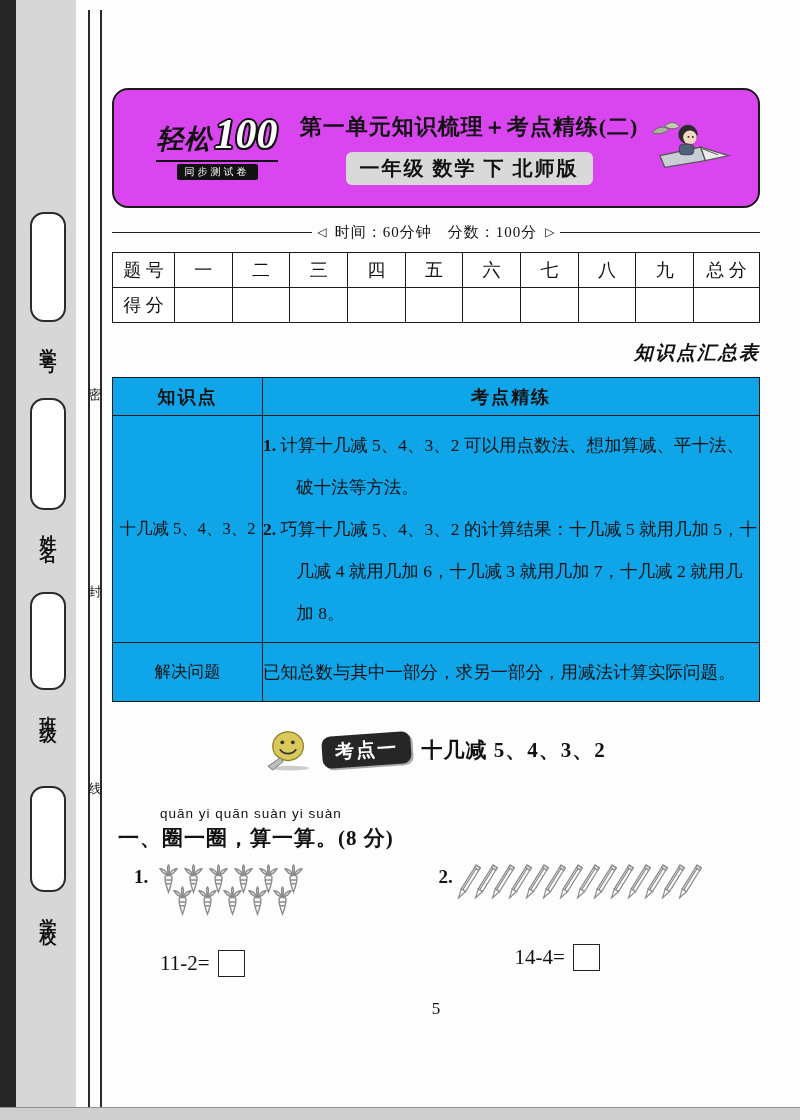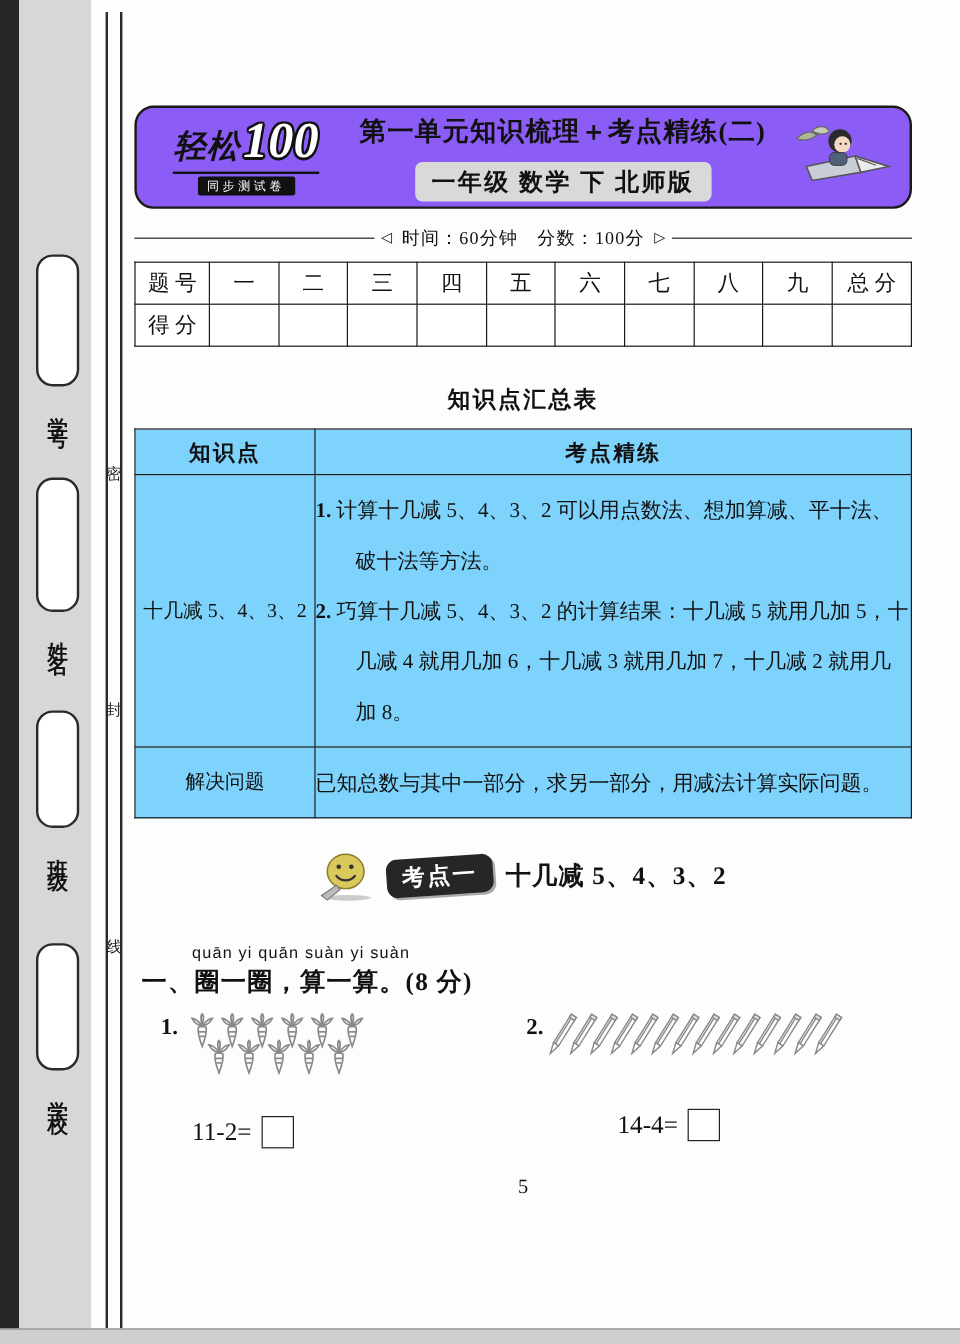--- a/index.html
+++ b/index.html
@@ -19,22 +19,22 @@
            letter-spacing:10px; margin-top:12px; display:inline-block; }
 
   
   .fold-line{ position:absolute; top:10px; height:1097px; width:1.5px; background:#2a2a2a; }
   .fl1{ left:88px; } .fl2{ left:100px; }
   .fold-mark{ position:absolute; left:85px; width:20px; text-align:center; font-size:13px; color:#222; }
 
   .content{ position:absolute; left:112px; top:0; width:648px; }
 
   
-  .header-box{ margin-top:88px; border:2.5px solid #1a1a1a; border-radius:16px; height:86px;
-               display:flex; align-items:center; padding:6px 12px; background:#8b5cf6; }
+  .header-box{ margin-top:88px; border:2.5px solid #1a1a1a; border-radius:16px; height:120px;
+               display:flex; align-items:center; padding:6px 24px; background:#d946ef; }
   .logo{ width:158px; display:flex; flex-direction:column; align-items:center; }
   .logo-line{ display:flex; align-items:baseline; }
   .logo-brand{ font-weight:bold; font-style:italic; font-size:27px; letter-spacing:1px; }
   .logo-num{ font-weight:bold; font-style:italic; font-size:42px; line-height:.9; color:#fff; margin-left:2px;
              text-shadow:2px 0 0 #111,-2px 0 0 #111,0 2px 0 #111,0 -2px 0 #111,
                          1.5px 1.5px 0 #111,-1.5px -1.5px 0 #111,1.5px -1.5px 0 #111,-1.5px 1.5px 0 #111; }
   .logo-rule{ width:122px; height:2px; background:#111; margin:3px 0 2px; }
   .logo-sub{ background:#111; color:#fff; font-size:10px; padding:1px 8px; letter-spacing:3px; border-radius:2px; }
   .titles{ flex:1; text-align:center; }
   .title1{ font-size:22px; font-weight:bold; letter-spacing:1px; }
@@ -45,25 +45,25 @@
   
   .meta-row{ display:flex; align-items:center; margin-top:15px; font-size:15px; }
   .meta-rule{ flex:1; border-top:1.6px solid #222; }
   .meta-arrow{ margin:0 6px; font-size:12px; }
   .meta-text{ margin:0 2px; letter-spacing:1px; }
 
   
   table.score{ width:100%; border-collapse:collapse; margin-top:10px; table-layout:fixed;padding-left:15px; }
   .score td{ border:1.8px solid #1a1a1a; height:35px; text-align:center; font-size:18px; background:#fff; }
 
-  .summary-title{ text-align:center; font-size:19px; font-weight:bold; margin-top:31px; letter-spacing:2px; }
+  .summary-title{ text-align:right; font-size:19px; font-weight:bold; margin-top:17px; letter-spacing:2px;font-style:italic; }
 
   
   table.kp-table{ width:100%; border-collapse:collapse; margin-top:11px; table-layout:fixed; }
-  .kp-table th,.kp-table td{ border:1.8px solid #1a1a1a; background:#7dd3fc; }
+  .kp-table th,.kp-table td{ border:1.8px solid #1a1a1a; background:#0ea5e9; }
   .kp-table th{ height:38px; font-size:18px; font-weight:bold; letter-spacing:2px; }
   .kp-point{ text-align:center; font-size:16.5px; white-space:nowrap; }
   .kp-content{ padding:8px 0; font-size:17.5px; line-height:2.4; }
   .kp-content p.numbered{ padding-left:1.9em; text-indent:-1.9em; }
   .kp-content b{ margin-right:4px; }
 
   
   .exam-banner{ display:flex; align-items:center; justify-content:center; margin-top:26px; gap:10px; }
   .badge{ background:#262626; color:#fff; font-weight:bold; font-size:19px; padding:3px 13px;
           border-radius:9px; transform:rotate(-4deg); box-shadow:2px 2px 0 #aaa; letter-spacing:2px; }

